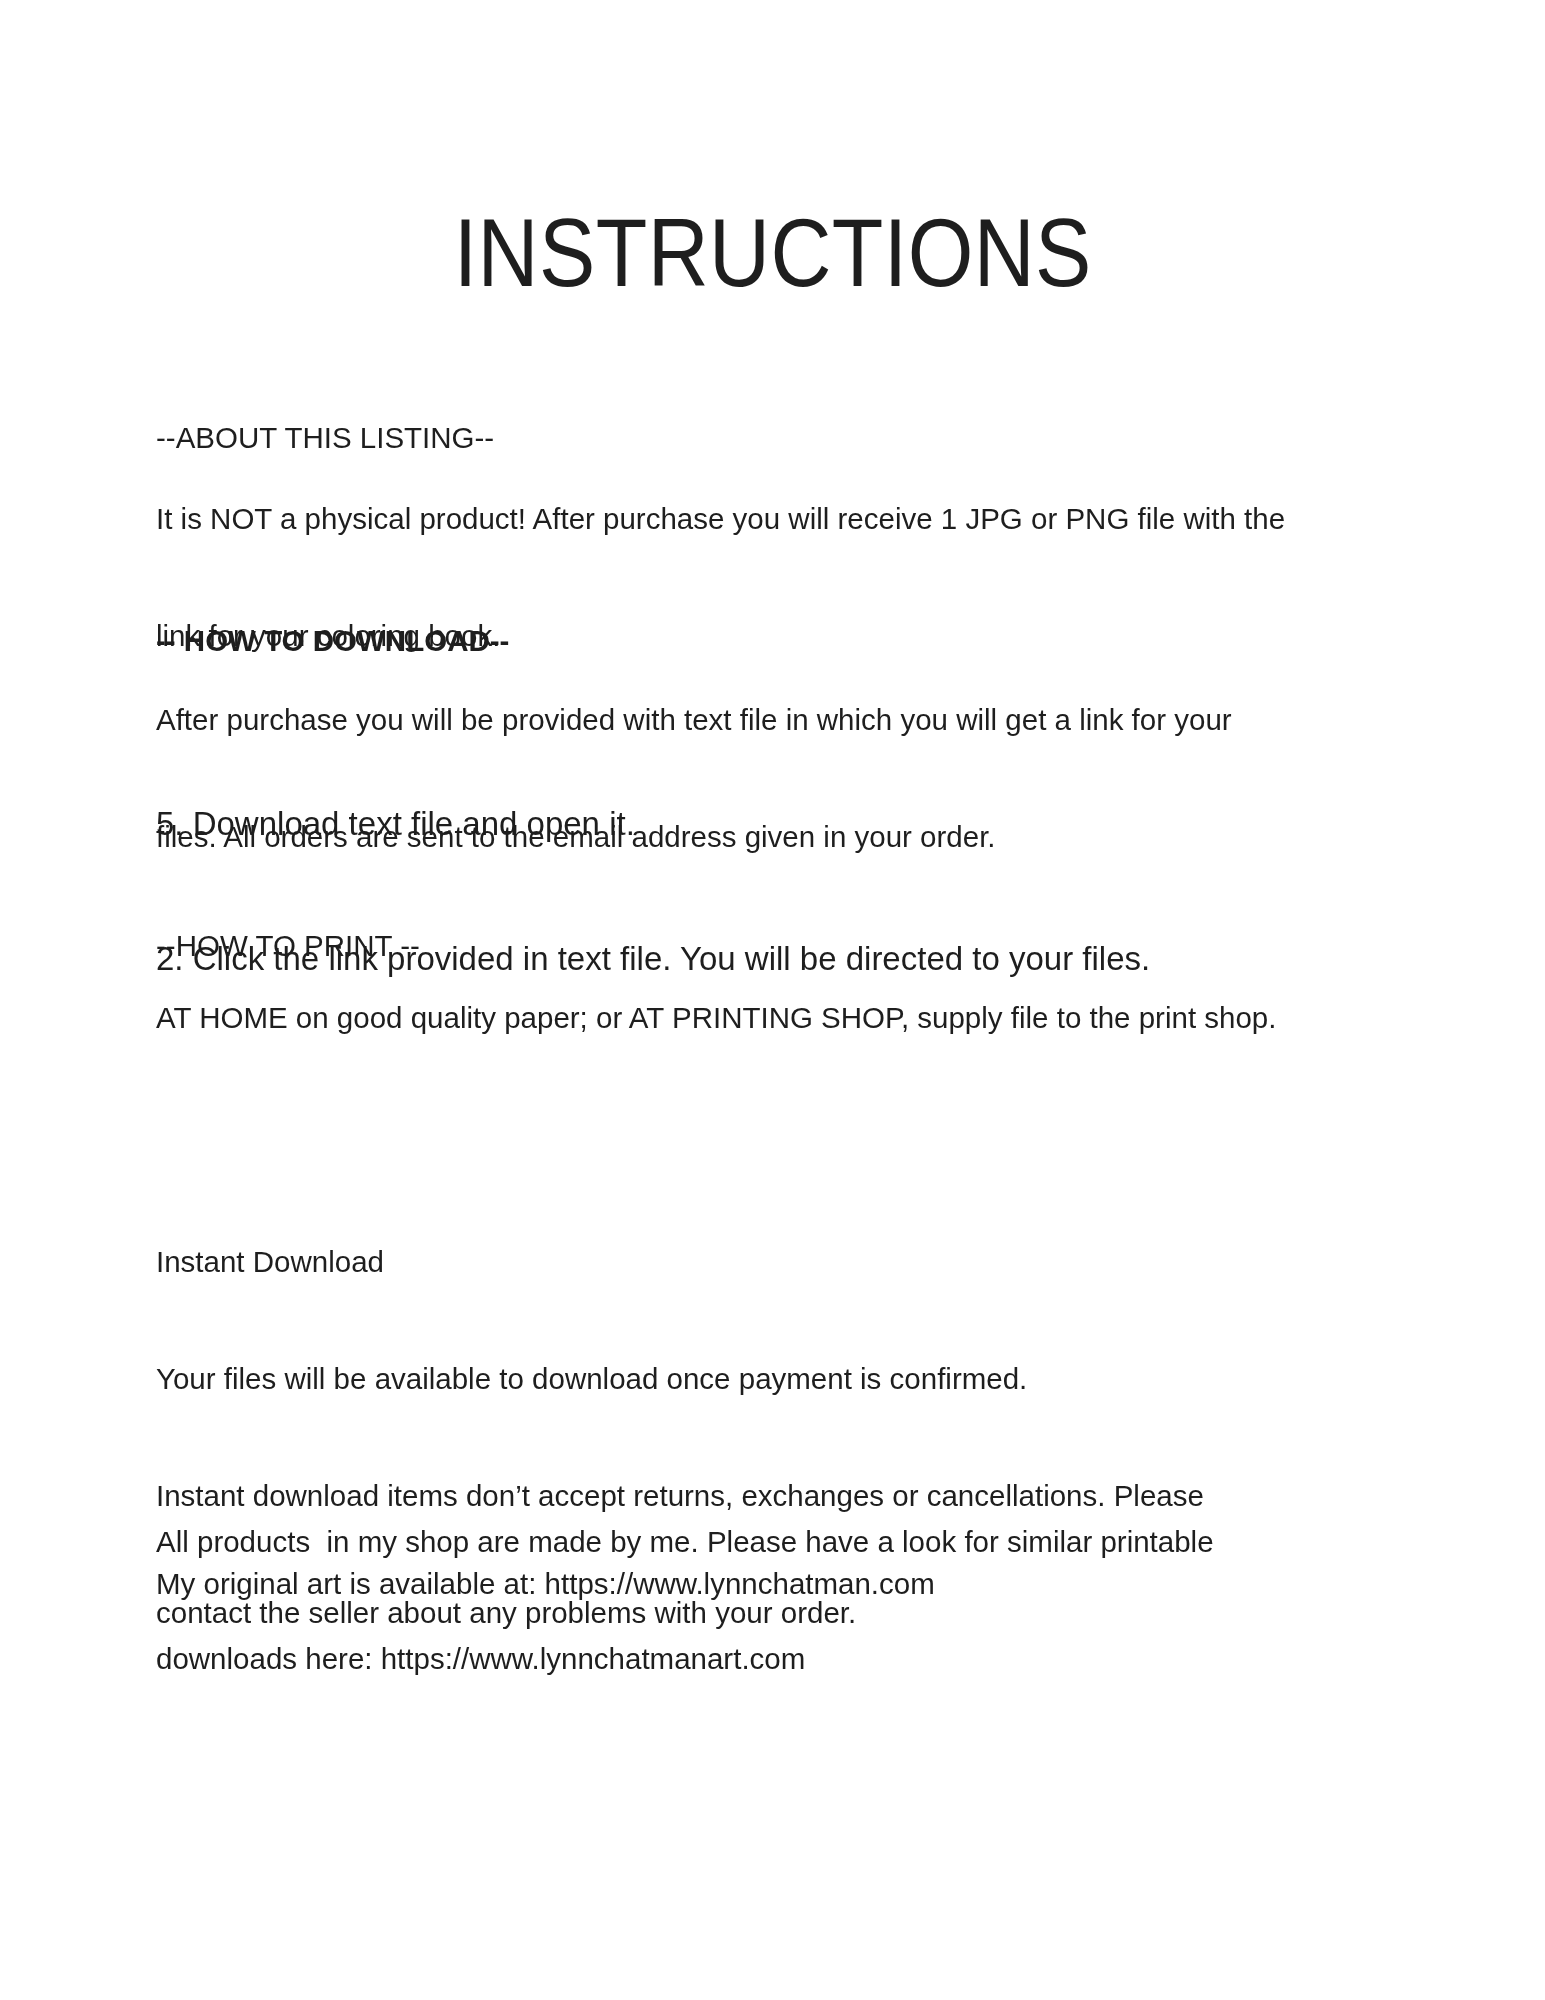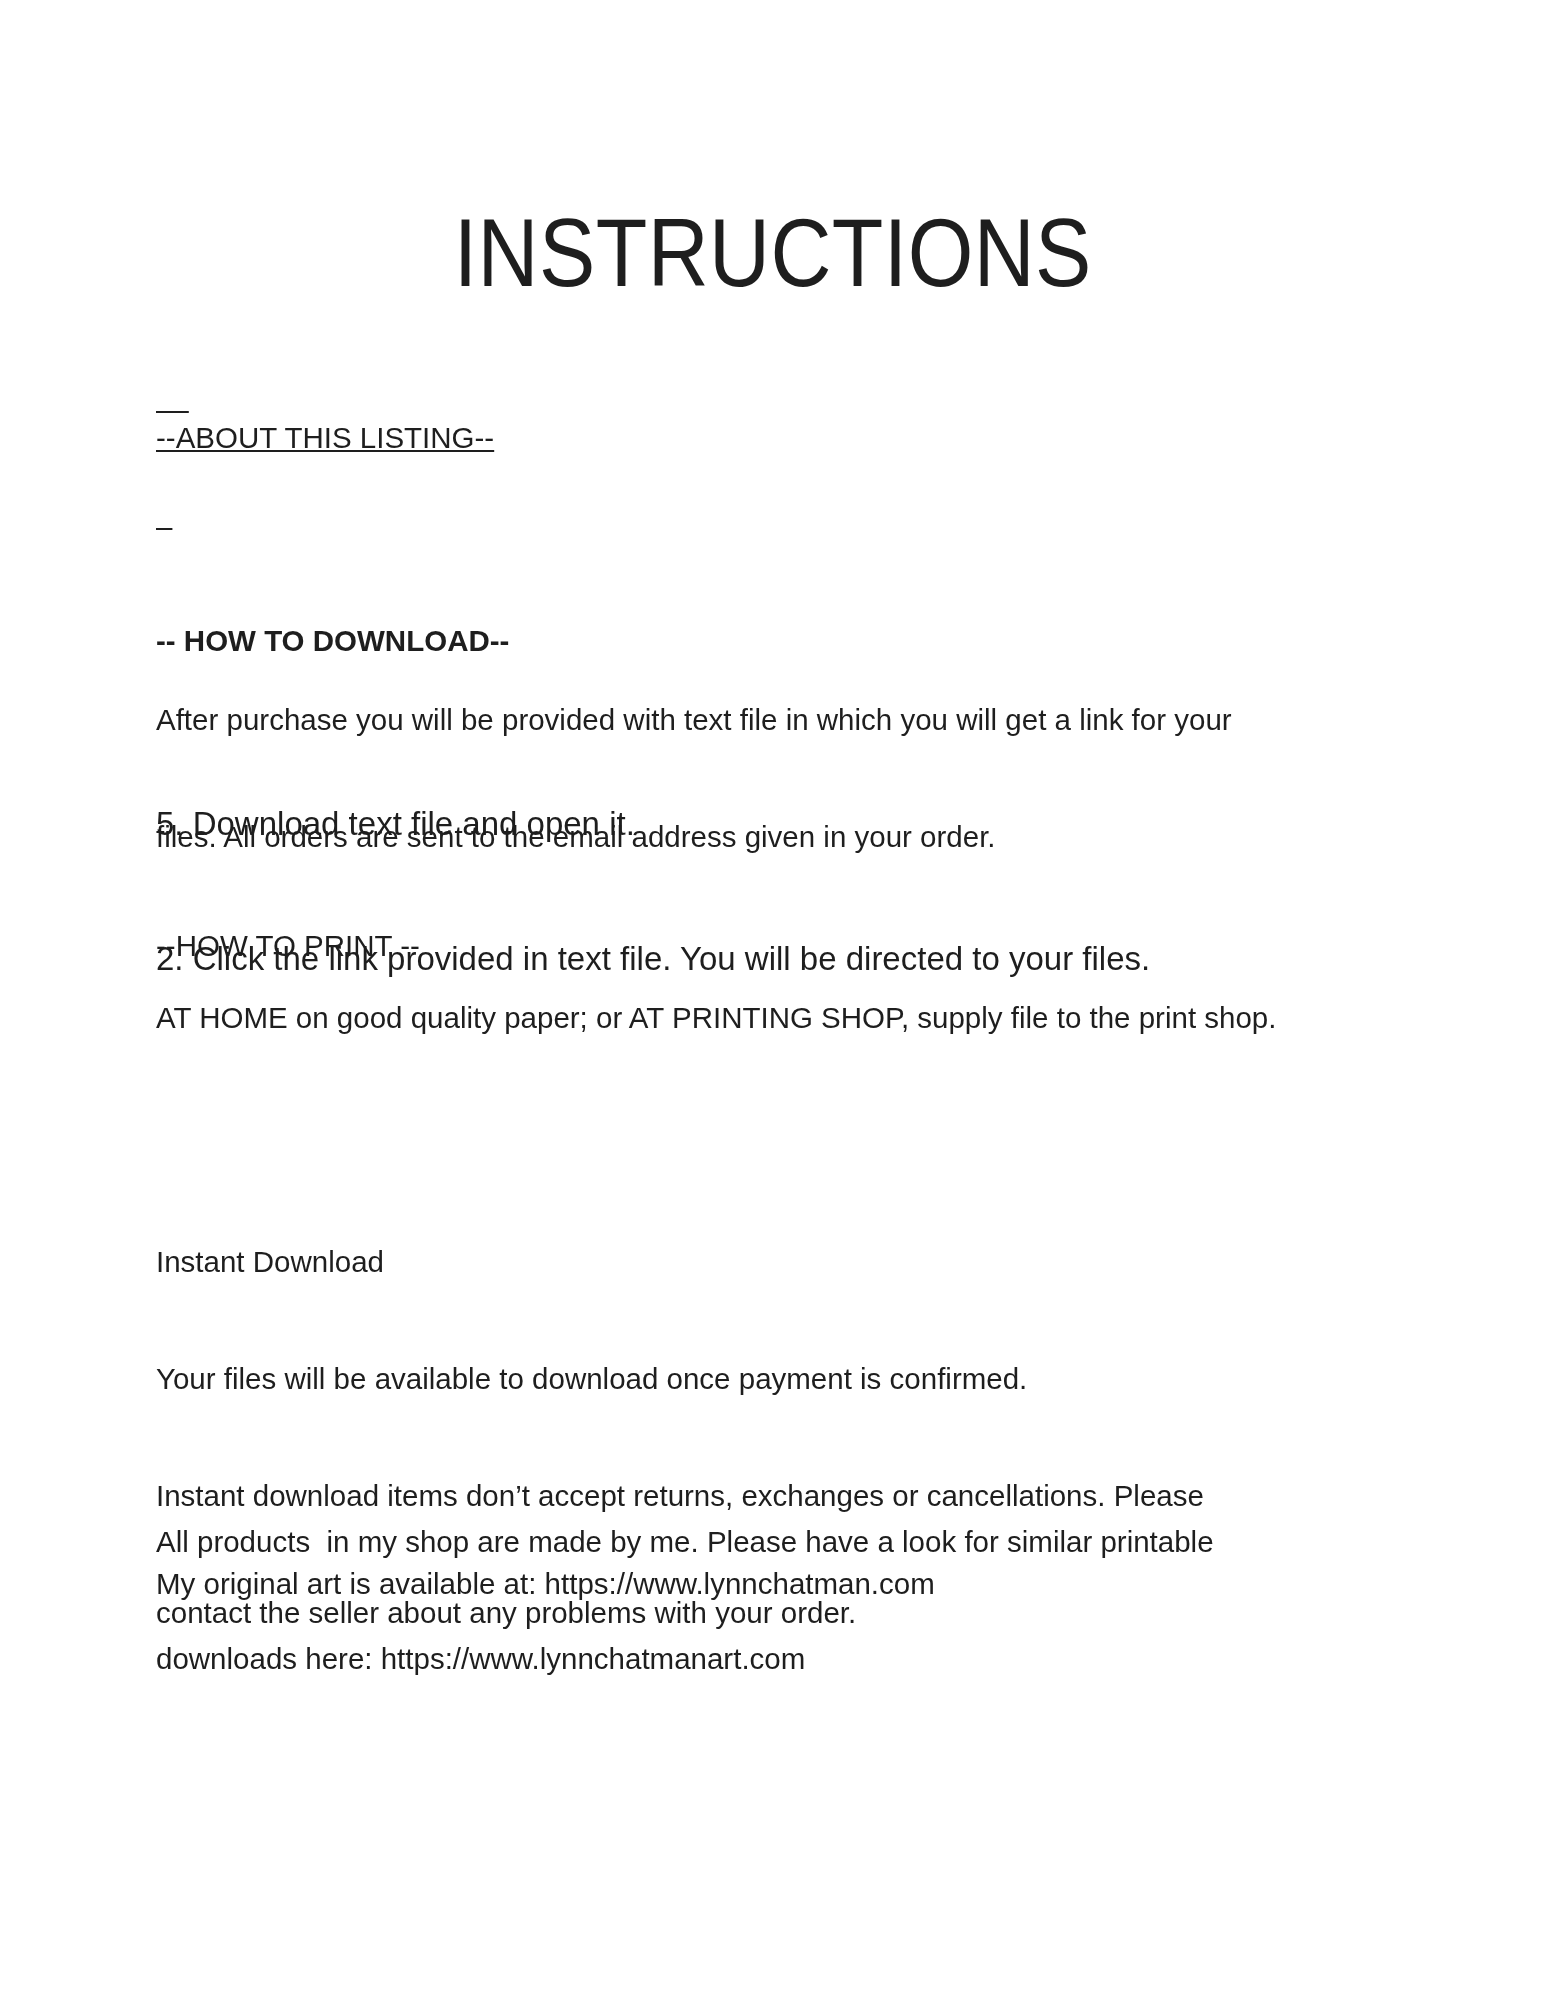--- a/index.html
+++ b/index.html
@@ -41,21 +41,21 @@
     line-height: 39px;
     font-weight: 400;
     white-space: pre-wrap;
   }
   .block div { min-height: 39px; }
   .list-block {
     font-size: 33px;
     line-height: 45px;
   }
   .list-block div { min-height: 45px; }
-  .b-about-head   { top: 340px; text-decoration: underline; }
+  .b-about-head   { top: 340px; }
   .b-about-body   { top: 421px; }
   .b-dl-head      { top: 543px; font-weight: bold; }
   .b-dl-body      { top: 622px; }
   .b-dl-steps     { top: 711px; }
   .b-print-head   { top: 848px; }
   .b-print-body   { top: 920px; }
   .b-usage        { top: 1004px; }
   .b-instant      { top: 1164px; }
   .b-shop         { top: 1444px; }
   .b-art          { top: 1486px; }
@@ -66,20 +66,24 @@
 <div class="page">
 
   <div class="doc-title">
     <span class="squeeze">INSTRUCTIONS</span>
   </div>
 
   <div class="block b-about-head">
     <div>--ABOUT THIS LISTING--</div>
   </div>
 
+  <div class="block b-about-body">
+    <div>It is NOT a physical product! After purchase you will receive 1 JPG or PNG file with the</div>
+    <div>link for your coloring book.</div>
+  </div>
 
   <div class="block b-dl-head">
     <div>-- HOW TO DOWNLOAD--</div>
   </div>
 
   <div class="block b-dl-body">
     <div>After purchase you will be provided with text file in which you will get a link for your</div>
     <div>files. All orders are sent to the email address given in your order.</div>
   </div>
 

